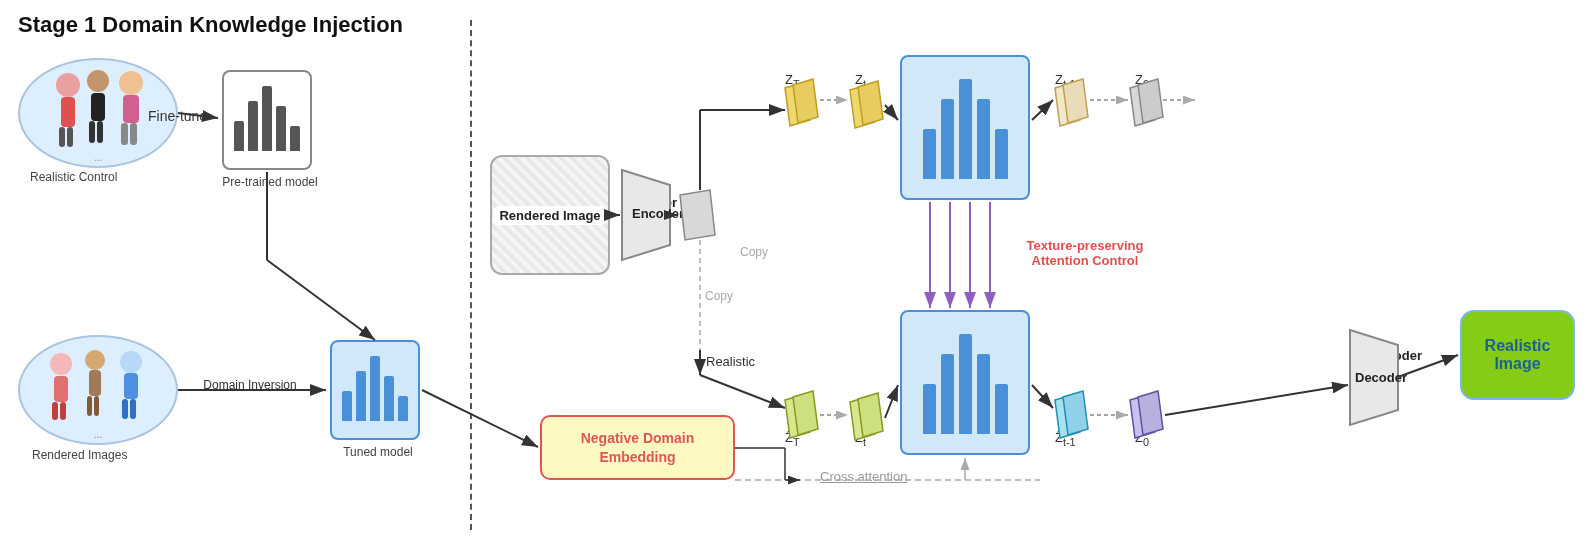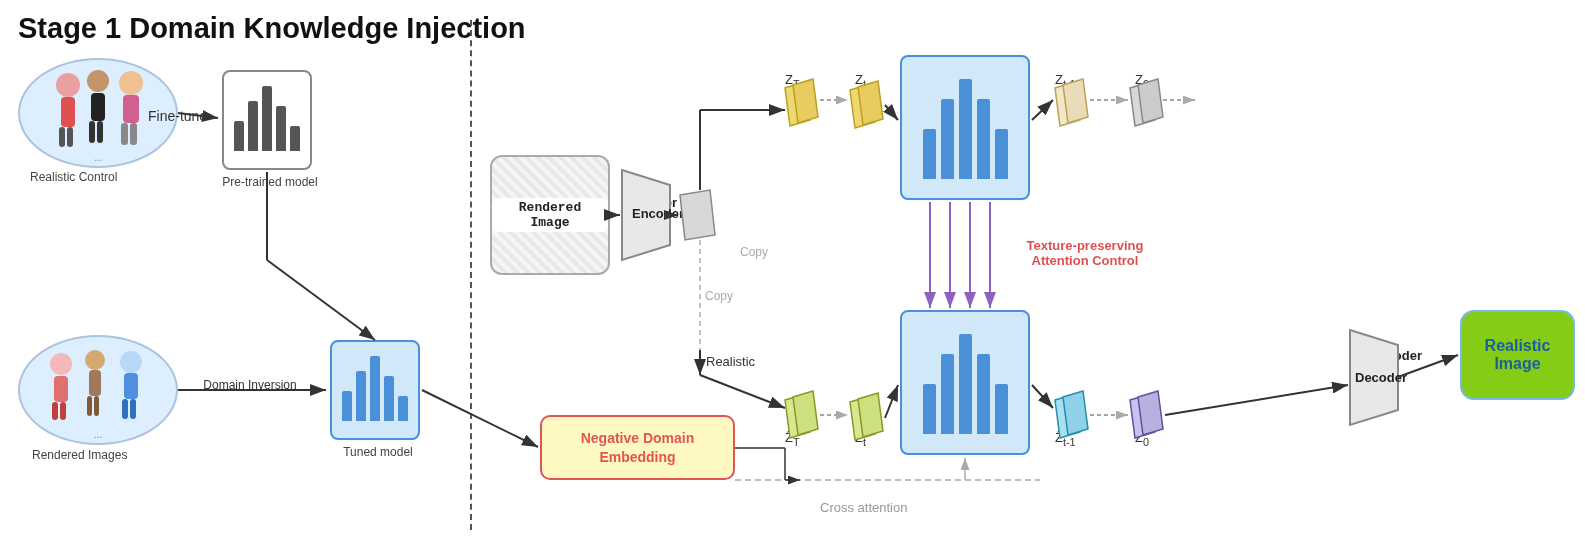--- a/index.html
+++ b/index.html
@@ -14,21 +14,21 @@
 
     .diagram {
       width: 1585px;
       height: 551px;
       position: relative;
     }
 
     
     .stage-label {
       position: absolute;
-      font-size: 29px;
+      font-size: 22px;
       font-weight: bold;
       color: #111;
     }
 
     
     .divider {
       position: absolute;
       top: 20px;
       left: 470px;
       width: 2px;
@@ -121,21 +121,20 @@
       background: repeating-linear-gradient(
         45deg,
         #e8e8e8,
         #e8e8e8 4px,
         #f5f5f5 4px,
         #f5f5f5 8px
       );
       display: flex;
       align-items: center;
       justify-content: center;
-      font-family: Liberation Mono, monospace;
     }
 
     .rendered-label-inner {
       background: #fff;
       border-radius: 6px;
       padding: 2px 6px;
       font-size: 13px;
       font-weight: bold;
       text-align: center;
       color: #222;
@@ -316,21 +315,21 @@
       <div class="bar" style="height:50px; background:#4a90d9; width:13px;"></div>
     </div>
   </div>
 
   <div class="neg-embed-box" style="left:540px; top:415px; width:195px; height:65px;">Negative Domain Embedding</div>
 
   <div class="realistic-box" style="left:1460px; top:310px; width:115px; height:90px;">Realistic Image</div>
 
   <div class="attention-label" style="left:1005px; top:238px; width:160px;">Texture-preserving Attention Control</div>
 
-  <div class="cross-attention-label" style="left:820px; top:500px;">Cross attention</div>
+  <div class="cross-attention-label" style="left:820px; top:469px;text-decoration:underline;">Cross attention</div>
 
   <div class="inversion-label" style="left:706px; top:354px;">Realistic</div>
 
   <div class="copy-label" style="left:740px; top:245px;">Copy</div>
 
   <div class="finetune-label" style="left:148px; top:108px;">Fine-tune</div>
 
   <div class="domain-inv-label" style="left:185px; top:378px; width:130px;">Domain Inversion</div>
 
   <div class="trapezoid-label" style="left:625px; top:195px;">Encoder</div>

